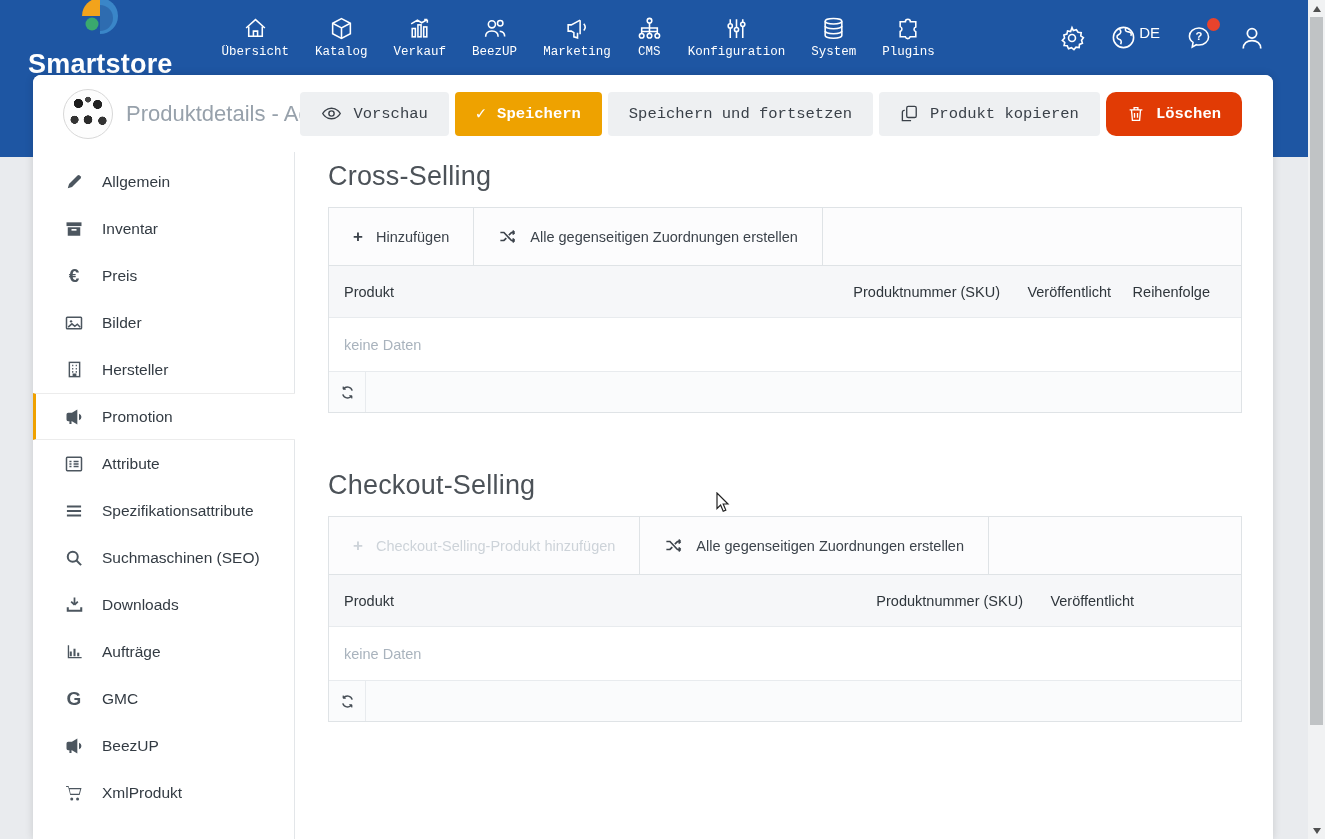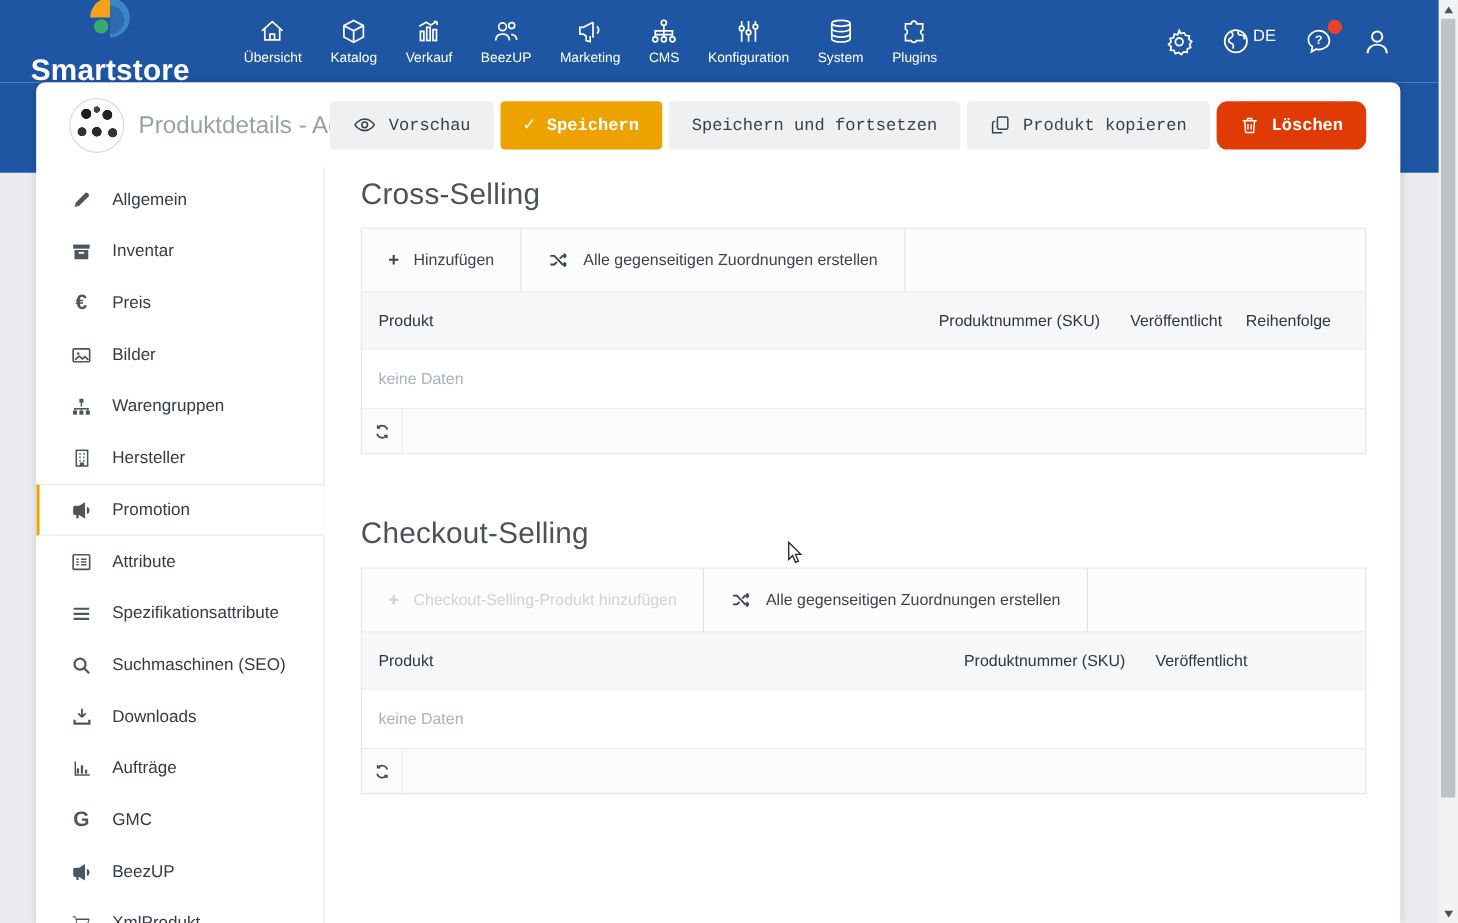--- a/index.html
+++ b/index.html
@@ -10,21 +10,21 @@
   
   .topbar { position:absolute; left:0; top:0; width:1308px; height:75px; background:#1e56a3;
             display:flex; align-items:center; z-index:2; }
   .blue-band { position:absolute; left:0; top:75px; width:1308px; height:82px; background:#1e56a3; z-index:1; }
 
   .brand { display:flex; align-items:center; gap:12px; margin-left:28px; cursor:pointer;flex-direction:column; }
   .brand-name { color:#fff; font-size:27px; font-weight:bold; letter-spacing:.2px; }
 
   .mainmenu { display:flex; align-items:flex-start; margin-left:36px; height:54px; margin-top:6px; }
   .nav-item { display:flex; flex-direction:column; align-items:center; gap:4px; padding:0 13px;
-              color:#fff; cursor:pointer; }
+              color:#fff; cursor:pointer;font-family:Liberation Mono, monospace; }
   .nav-item .nicon { height:27px; display:flex; align-items:flex-end; }
   .nav-label { font-size:12.5px; white-space:nowrap; }
 
   .topbar-right { margin-left:auto; display:flex; align-items:center; gap:25px; padding-right:42px; color:#fff; }
   .tr-icon { position:relative; cursor:pointer; display:flex; align-items:flex-start; gap:2px; }
   .lang-code { font-size:15px; }
   .notif-dot { position:absolute; right:-7px; top:-6px; width:13px; height:13px; border-radius:50%; }
 
   
   .card { position:absolute; left:33px; top:75px; width:1240px; height:764px; background:#fff;
@@ -331,34 +331,20 @@
         <span class="sicon">
           <svg width="20" height="20" viewBox="0 0 24 24" fill="none" stroke="currentColor" stroke-width="1.8">
             <rect x="3" y="5" width="18" height="14" rx="1"></rect>
             <circle cx="8.5" cy="10" r="1.4" fill="currentColor" stroke="none"></circle>
             <path d="M5 17l4.5-4 3.5 3 3-2.5 3.5 3.5"></path>
           </svg>
         </span>
         <span>Bilder</span>
       </div>
 
-      <div class="side-item">
-        <span class="sicon">
-          <svg width="20" height="20" viewBox="0 0 24 24" fill="currentColor">
-            <rect x="9.8" y="3" width="4.4" height="4.4"></rect>
-              <rect x="2.8" y="16" width="4.4" height="4.4"></rect>
-            <rect x="9.8" y="16" width="4.4" height="4.4"></rect>
-              <rect x="16.8" y="16" width="4.4" height="4.4"></rect>
-            <path d="M11.2 7.4h1.6v4h-1.6z"></path>
-              <path d="M4.2 13h15.6v1.6H4.2z"></path>
-            <path d="M4.2 13h1.6v3H4.2zM11.2 13h1.6v3h-1.6zM18.2 13h1.6v3h-1.6z"></path>
-          </svg>
-        </span>
-        <span>Warengruppen</span>
-      </div>
 
       <div class="side-item">
         <span class="sicon">
           <svg width="19" height="19" viewBox="0 0 24 24" fill="none" stroke="currentColor" stroke-width="1.8">
             <rect x="5.5" y="3" width="13" height="18"></rect>
             <path d="M9 7h1.5M13.5 7H15M9 11h1.5M13.5 11H15M9 15h1.5M13.5 15H15" stroke-width="2"></path>
             <path d="M10.5 21v-3h3v3" fill="currentColor"></path>
           </svg>
         </span>
         <span>Hersteller</span>

